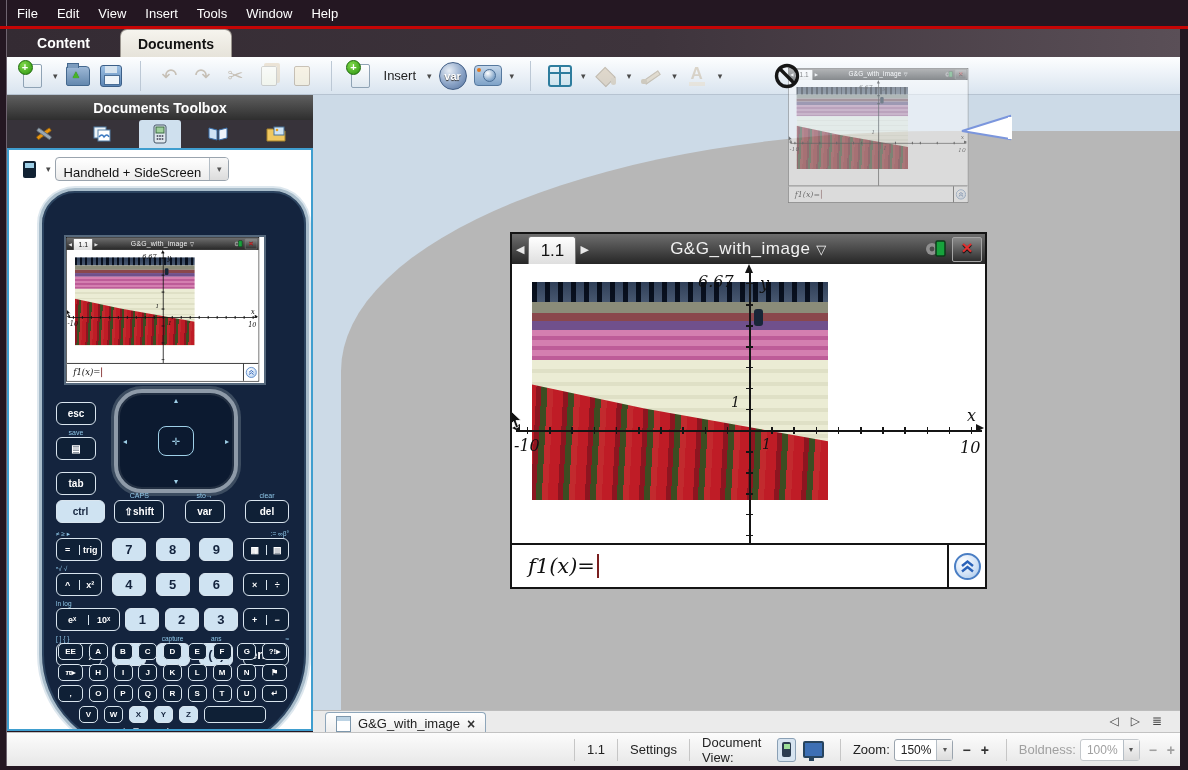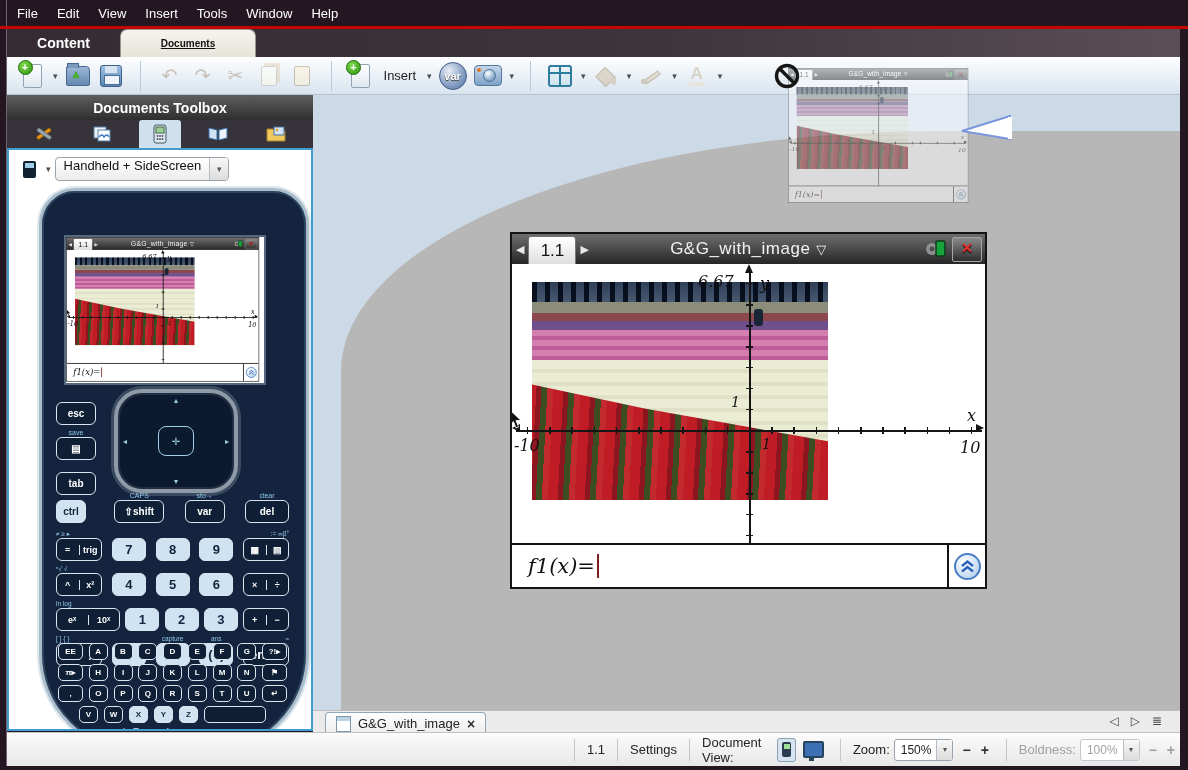--- a/index.html
+++ b/index.html
@@ -8,21 +8,21 @@
   .edge-left{position:absolute;left:0;top:0;bottom:0;width:7px;background:#241722;border-right:1px solid #6f6470;box-sizing:border-box;}
   .edge-right{position:absolute;right:0;top:0;bottom:0;width:8px;background:#241722;}
   .edge-bottom{position:absolute;left:0;right:0;bottom:0;height:4px;background:#241722;}
   
   .menubar{position:absolute;left:7px;right:8px;top:0;height:26px;background:#241722;display:flex;align-items:center;gap:19px;padding-left:10px;color:#fff;font-size:13px;}
   .menubar span{cursor:default;}
   .redline{position:absolute;left:0;right:0;top:26px;height:3px;background:#c40505;}
   
   .tabrow{position:absolute;left:7px;right:8px;top:29px;height:28px;background:linear-gradient(90deg,#342b33 0%,#3e343c 55%,#5a4f57 100%);}
   .tab-content{position:absolute;left:0;top:0;width:113px;height:28px;color:#fff;font-weight:bold;font-size:14px;display:flex;align-items:center;justify-content:center;}
-  .tab-documents{position:absolute;left:113px;top:0;width:136px;height:28px;background:linear-gradient(#f6f4ee,#e6e3da);border-radius:7px 7px 0 0;border:1px solid #9a958e;border-bottom:none;box-sizing:border-box;color:#111;font-weight:bold;font-size:10px;display:flex;align-items:center;justify-content:center;text-decoration:underline;}
+  .tab-documents{position:absolute;left:113px;top:0;width:112px;height:28px;background:linear-gradient(#f6f4ee,#e6e3da);border-radius:7px 7px 0 0;border:1px solid #9a958e;border-bottom:none;box-sizing:border-box;color:#111;font-weight:bold;font-size:14px;display:flex;align-items:center;justify-content:center;}
   
   .toolbar{position:absolute;left:7px;right:8px;top:57px;height:38px;background:linear-gradient(#fdfeff,#d9e4ef);border-bottom:1px solid #b6c3d1;display:flex;align-items:center;padding-left:12px;box-sizing:border-box;gap:7px;}
   .tb-sep{width:1px;height:30px;background:#bcc8d5;margin:0 9px;flex:none;}
   .tb-caret{font-size:9px;color:#4a4a4a;margin-left:1px;}
   .tb-btn{display:flex;align-items:center;justify-content:center;height:30px;min-width:26px;border-radius:3px;}
   .tb-disabled{opacity:.5;filter:sepia(.5) grayscale(.2);}
   .tb-glyph{font-size:19px;color:#9a7f62;line-height:1;}
   .tb-label{font-size:13px;color:#222;margin:0 3px;}
   .icon-page{width:17px;height:22px;background:linear-gradient(#fff,#dfe8f0);border:1px solid #8fa3b5;border-radius:2px;position:relative;}
   .icon-page .plus{position:absolute;left:-6px;top:-5px;width:13px;height:13px;border-radius:50%;background:radial-gradient(circle at 35% 30%,#7ed84a,#2e9410);border:1px solid #1c6a08;color:#fff;font-size:11px;font-weight:bold;line-height:12px;text-align:center;}
@@ -49,21 +49,21 @@
   
   .toolbox-header{position:absolute;left:7px;top:95px;width:306px;height:25px;background:linear-gradient(#5f5f5f,#2e2e2e);color:#fff;font-weight:bold;font-size:14px;display:flex;align-items:center;justify-content:center;}
   .toolbox-tabs{position:absolute;left:7px;top:120px;width:306px;height:28px;background:#37333a;display:flex;justify-content:center;gap:16px;}
   .tbx-tab{width:42px;height:28px;display:flex;align-items:center;justify-content:center;}
   .tbx-tab.sel{background:#cfe0ee;border-radius:3px 3px 0 0;}
   .sidebar-panel{position:absolute;left:7px;top:148px;width:306px;height:583px;background:#fff;border:2px solid #3f9ecf;box-sizing:border-box;overflow:hidden;}
   .device-row{position:absolute;left:8px;top:7px;display:flex;align-items:center;gap:4px;}
   .device-btn{width:24px;height:20px;display:flex;align-items:center;justify-content:center;}
   .mini-calc-glyph{width:13px;height:17px;background:#123;border-radius:2px;position:relative;}
   .mini-calc-glyph:before{content:"";position:absolute;left:2px;top:2px;right:2px;height:5px;background:#9fd0e8;}
-  .select{height:22px;border:1px solid #9aa4ae;border-radius:4px;background:linear-gradient(#fff,#ececec);display:flex;align-items:flex-start;font-size:13px;color:#111;padding-left:8px;}
+  .select{height:22px;border:1px solid #9aa4ae;border-radius:4px;background:linear-gradient(#fff,#ececec);display:flex;align-items:flex-end;font-size:13px;color:#111;padding-left:8px;}
   .select .sel-caret{width:18px;height:100%;border-left:1px solid #b5bec6;margin-left:8px;display:flex;align-items:center;justify-content:center;color:#555;font-size:9px;background:linear-gradient(#f8f8f8,#dcdcdc);border-radius:0 3px 3px 0;}
   
   .calc{position:absolute;left:30px;top:38px;width:264px;height:560px;background:#14243e;border:3px solid #a9bdcb;border-radius:36px 36px 100px 100px;box-shadow:0 0 0 2px #dde7ee, inset 0 0 0 2px #2c4460;}
   .calc-brand{position:absolute;top:12px;width:100%;text-align:center;color:#fff;}
   .calc-brand .ti{font-size:12px;font-weight:bold;letter-spacing:.5px;}
   .calc-brand .nspire{font-size:18px;font-weight:bold;font-style:italic;}
   .calc-brand .cx{font-size:16px;font-weight:bold;color:#9fd4ef;}
   .calc-screen{position:absolute;left:22px;top:44px;width:198px;height:146px;background:#fff;border:2px solid #55687c;overflow:hidden;}
   .key{background:#0f2036;border:1px solid #d9e5ef;border-radius:6px;color:#fff;display:flex;align-items:center;justify-content:center;font-weight:bold;box-sizing:border-box;}
   .key.light{background:#cfe3f2;color:#14243e;}
@@ -377,21 +377,21 @@
           <span class="tp-dir" style="left:50%;bottom:3px;transform:translateX(-50%);">▾</span>
           <span class="tp-dir" style="left:5px;top:50%;transform:translateY(-50%);">◂</span>
           <span class="tp-dir" style="right:5px;top:50%;transform:translateY(-50%);">▸</span>
           <div class="tp-center">✛</div>
         </div>
       </div>
 
       <div class="ctrlrow" id="ctrl-row">
           <div class="kw" style="width: 38px;">
             <div class="khint"></div>
-            <div class="key light" style="width: 30px;">ctrl</div>
+            <div class="key light" style="width: 49px;">ctrl</div>
           </div>
           <div class="kw" style="width: 50px;">
             <div class="khint">CAPS</div>
             <div class="key" style="width: 50px;">⇧shift</div>
           </div>
           <div class="kw" style="width: 40px;">
             <div class="khint">sto→</div>
             <div class="key" style="width: 40px;">var</div>
           </div>
           <div class="kw" style="width: 44px;">

